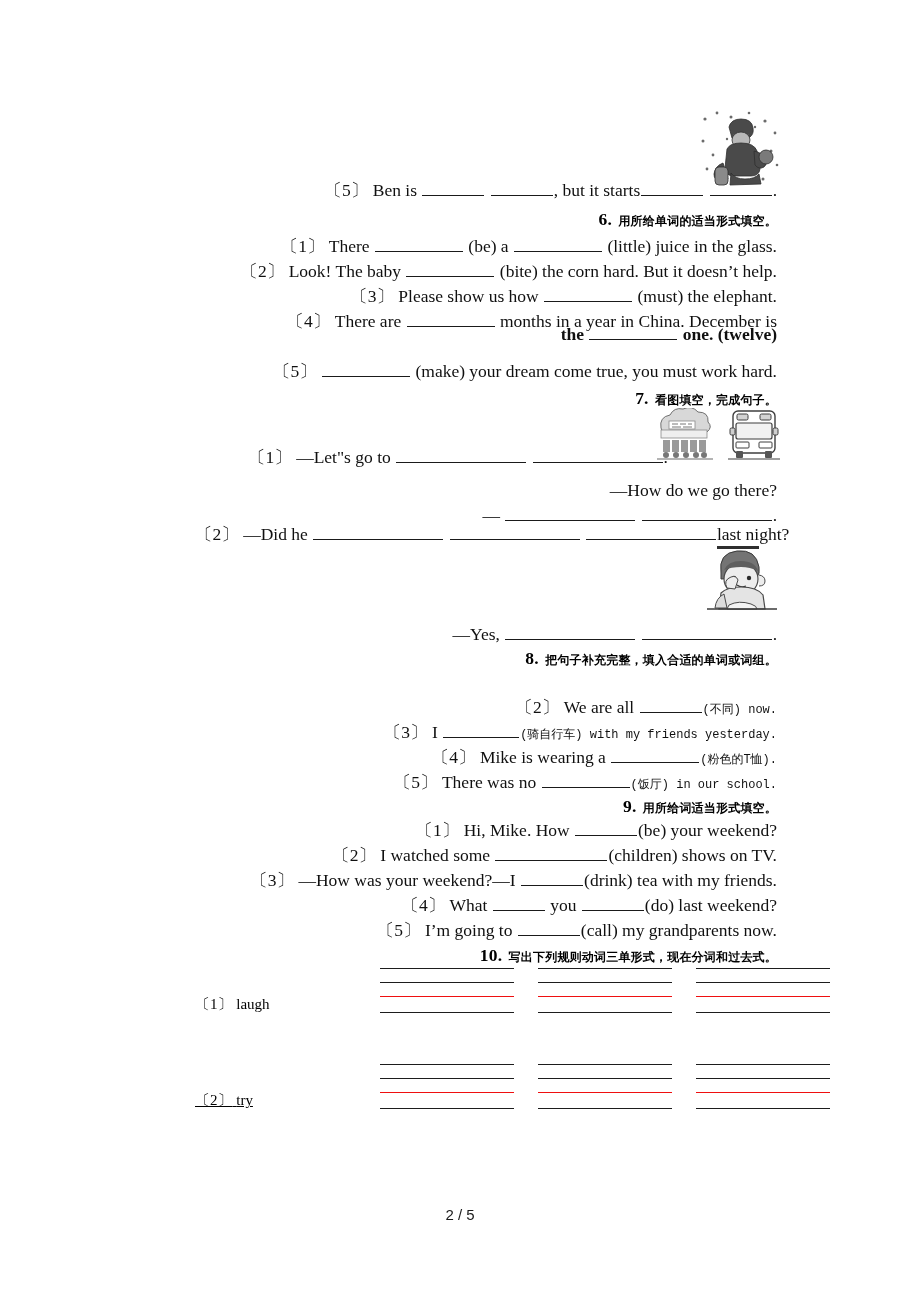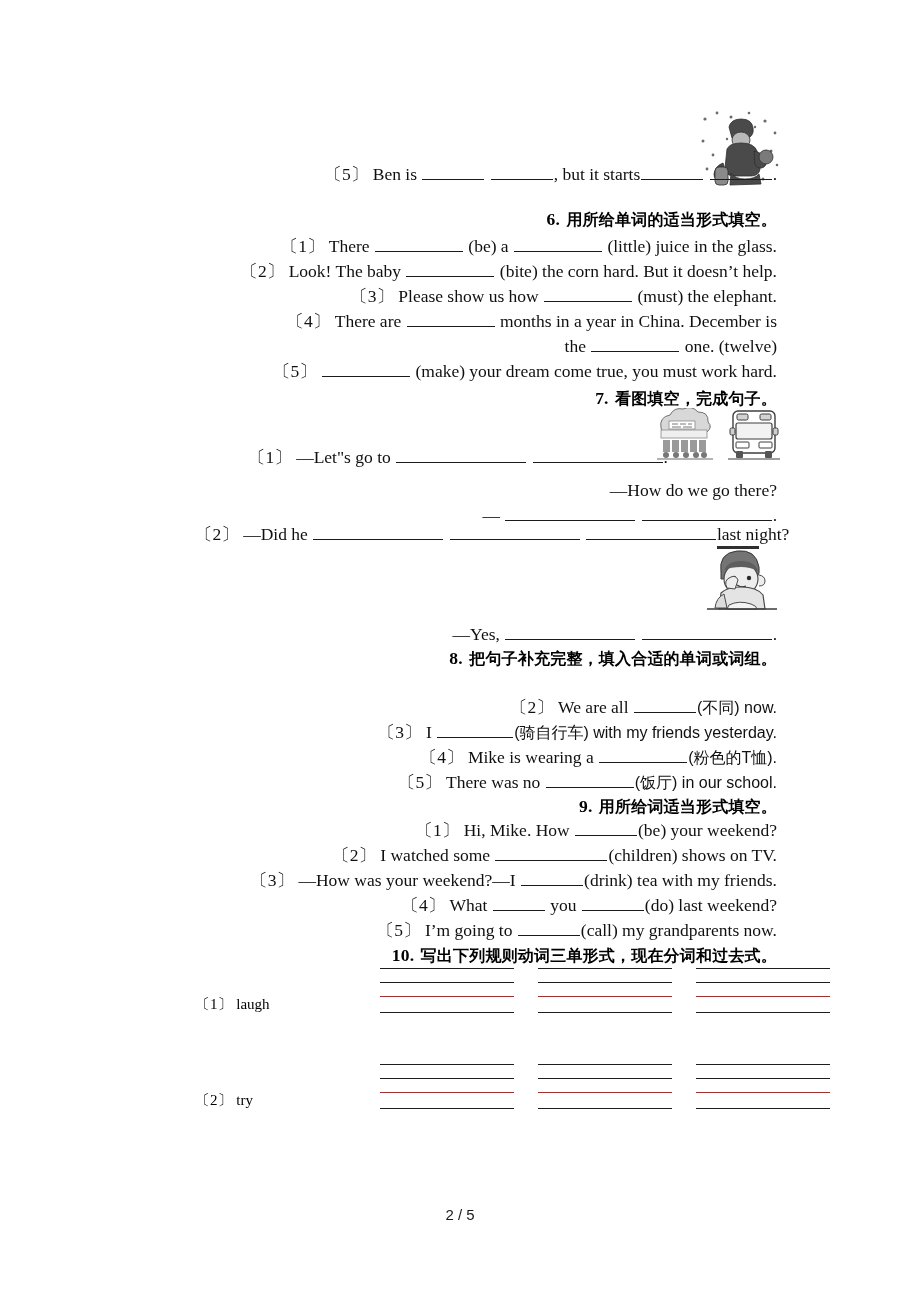--- a/index.html
+++ b/index.html
@@ -42,22 +42,22 @@
     white-space: nowrap;
     font-family: "DejaVu Sans", "Liberation Sans", sans-serif;
     letter-spacing: 0.2px;
   }
   .heading .num {
     font-family: "Liberation Serif", serif;
     font-weight: bold;
   }
 
   .cn {
-    font-family: Liberation Sans, sans-serif;
-    font-size: 16px;
+    font-family: Liberation Mono, monospace;
+    font-size: 12px;
   }
 
   
   .blank {
     display: inline-block;
     border-bottom: 1.3px solid #1a1a1a;
     vertical-align: baseline;
     height: 15px;
     margin: 0 1px;
   }
@@ -139,21 +139,21 @@
         <path d="M30 42 q3 -6 14 -6 q13 0 16 8 l3 18 q-1 7 -9 7 l-18 0 q-8 -1 -8 -8 z"></path>
         <path d="M57 44 q9 2 12 8 q2 5 -2 8 q-5 3 -9 -2 z"></path>
         <ellipse cx="69" cy="50" rx="7" ry="7" fill="#7a7a7a"></ellipse>
         <path d="M26 56 q-8 3 -9 11 q0 6 6 7 l8 -2 z"></path>
         <rect x="18" y="60" width="13" height="18" rx="4" fill="#8a8a8a"></rect>
         <path d="M34 66 q4 6 14 6 q10 0 14 -5 l2 10 l-31 1 z"></path>
       </g>
     </svg>
   </div>
 
-  <div class="row right" style="top:162px;">
+  <div class="row right" style="top:178px;">
     <span>〔5〕</span>
     <span>Ben is</span>
     <span class="blank b-s"></span>
     <span class="blank b-s"></span><span>, but it starts</span><span class="blank b-s"></span>
     <span class="blank b-s"></span><span>.</span>
   </div>
 
   <div class="heading" style="top:207px;">
     <span class="num">6.</span>
     <span class="cn">用所给单词的适当形式填空。</span>
@@ -182,21 +182,21 @@
     <span>(must) the elephant.</span>
   </div>
 
   <div class="row right" style="top:309px;">
     <span>〔4〕</span>
     <span>There are</span>
     <span class="blank b-l"></span>
     <span>months in a year in China. December is</span>
   </div>
 
-  <div class="row right" style="top:334px;">
+  <div class="row right" style="top:322px;font-weight:bold;">
     <span>the</span>
     <span class="blank b-l"></span>
     <span>one. (twelve)</span>
   </div>
 
   <div class="row right" style="top:359px;text-align:right;">
     <span>〔5〕</span>
     <span class="blank b-l"></span>
     <span>(make) your dream come true, you must work hard.</span>
   </div>
@@ -391,21 +391,21 @@
       <i></i>
     </div>
     <div class="guide" style="width:134px;">
       <i></i>
       <i></i>
       <i></i>
       <i></i>
     </div>
   </div>
 
-  <div class="guide-label" style="left:195px; top:1088px; width:180px;">
+  <div class="guide-label" style="left:195px; top:1088px; width:180px;text-decoration:underline;">
     <span>〔2〕</span>
     <span>try</span>
   </div>
   <div class="guide-row" style="left:380px; top:1064px;">
     <div class="guide" style="width:134px;">
       <i></i>
       <i></i>
       <i></i>
       <i></i>
     </div>

